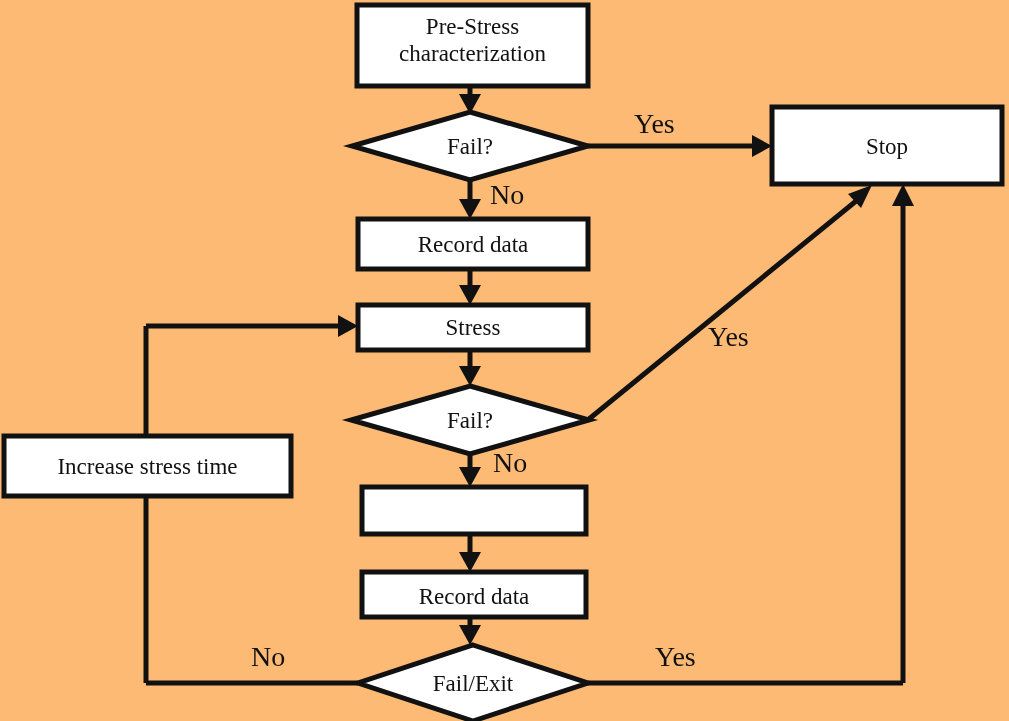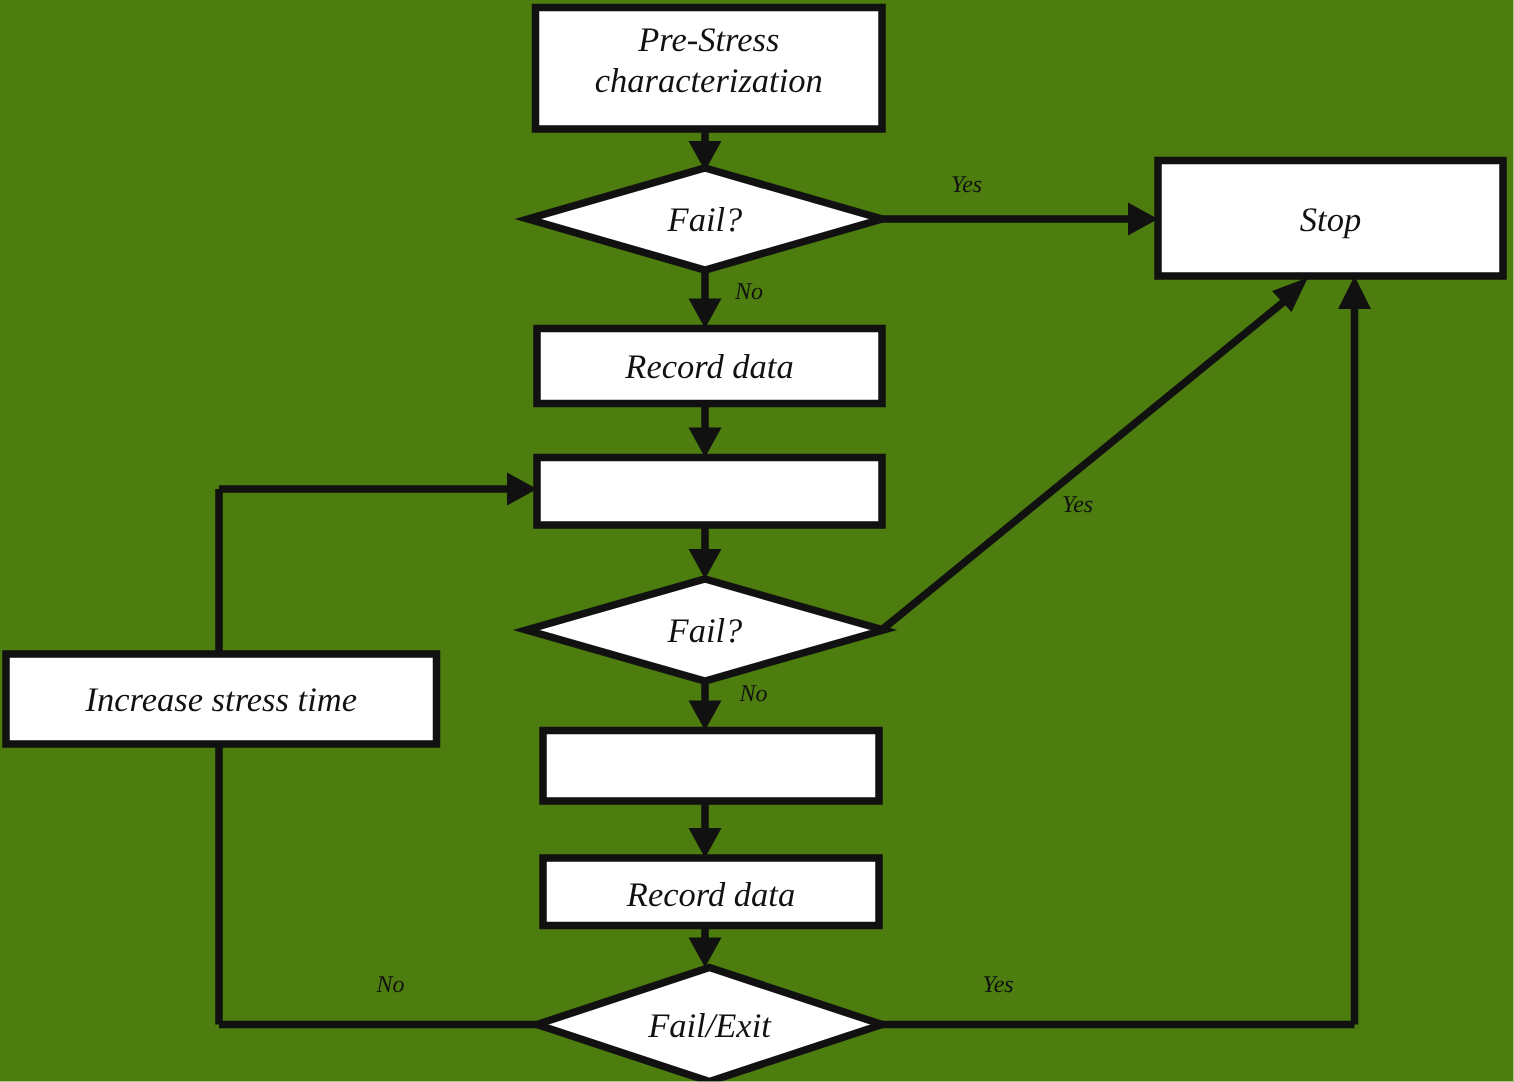--- a/index.html
+++ b/index.html
@@ -5,24 +5,23 @@
 <style>
   html, body {
     margin: 0;
     padding: 0;
     background: #ffffff;
   }
   #canvas {
     position: relative;
     width: 1009px;
     height: 721px;
-    background: #4d7c0f;
+    background: #fdba74;
     overflow: hidden;
     font-family: "Liberation Serif", "DejaVu Serif", serif;
-    font-style: italic;
   }
   #flow-svg {
     position: absolute;
     left: 0;
     top: 0;
     width: 1009px;
     height: 721px;
   }
   .node-label {
     position: absolute;
@@ -31,21 +30,21 @@
     font-family: "Liberation Serif", "DejaVu Serif", serif;
     font-size: 23px;
     line-height: 27px;
     white-space: pre-line;
     pointer-events: none;
   }
   .edge-label {
     position: absolute;
     color: #111111;
     font-family: "Liberation Serif", "DejaVu Serif", serif;
-    font-size: 16px;
+    font-size: 28px;
     line-height: 24px;
     white-space: nowrap;
   }
 </style>
 </head>
 <body>
 
 <div id="canvas">
 
   <svg id="flow-svg" viewBox="0 0 1009 721" xmlns="http://www.w3.org/2000/svg">
@@ -133,20 +132,21 @@
     <rect x="772" y="107" width="230" height="77" fill="#ffffff" stroke="#111111" stroke-width="5"></rect>
   </svg>
 
   <div class="node-label" style="left:357px; top:13px; width:231px;">Pre-Stress
 characterization</div>
 
   <div class="node-label" style="left:352px; top:133px; width:236px;">Fail?</div>
 
   <div class="node-label" style="left:358px; top:231px; width:230px;">Record data</div>
 
+  <div class="node-label" style="left:358px; top:314px; width:230px;">Stress</div>
 
   <div class="node-label" style="left:351px; top:407px; width:238px;">Fail?</div>
 
 
   <div class="node-label" style="left:362px; top:583px; width:224px;">Record data</div>
 
   <div class="node-label" style="left:358px; top:670px; width:230px;">Fail/Exit</div>
 
   <div class="node-label" style="left:772px; top:133px; width:230px;">Stop</div>
 

